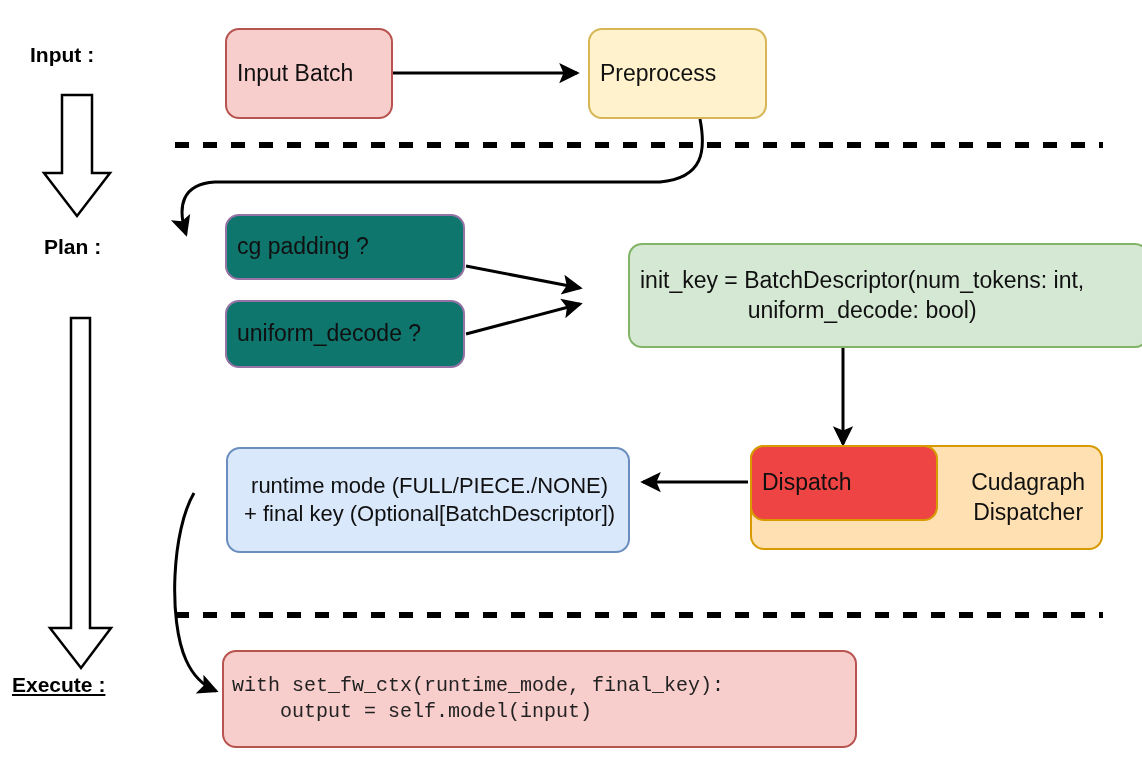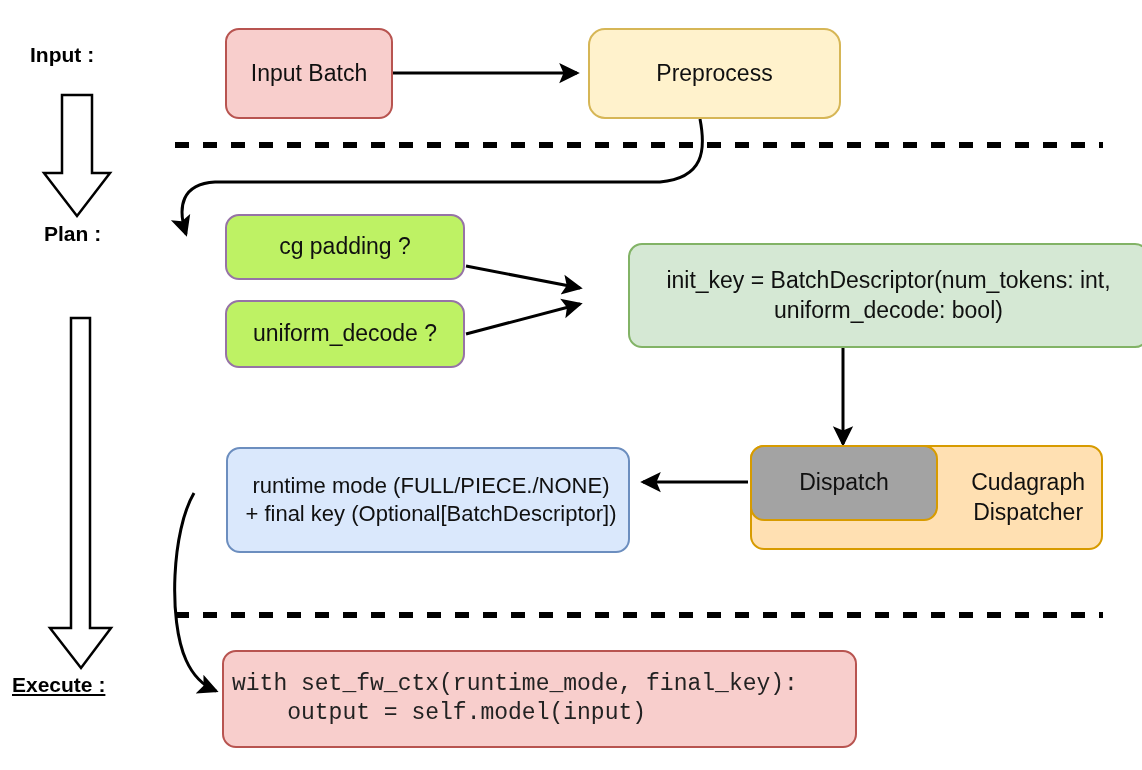--- a/index.html
+++ b/index.html
@@ -33,42 +33,41 @@
     letter-spacing: 0px;
   }
   .node {
     position: absolute;
     box-sizing: border-box;
     border-radius: 14px;
     border-style: solid;
     border-width: 2px;
     display: flex;
     align-items: center;
-    justify-content: center;
     text-align: center;
     font-family: "Liberation Sans", sans-serif;
     font-size: 23px;
     color: #101010;
     line-height: 1.28;
     padding: 4px 10px;
   }
   .node .txt {
     white-space: pre-line;
   }
   .node-pink   { background: #f8cecc; border-color: #b85450; }
   .node-yellow { background: #fff2cc; border-color: #d6b656; }
-  .node-purple { background: #bef264; border-color: #9673a6; }
+  .node-purple { background: #0f766e; border-color: #9673a6; }
   .node-green  { background: #d5e8d4; border-color: #82b366; margin-left: 46px; }
   .node-blue   { background: #dae8fc; border-color: #6c8ebf; padding-left: 16px; }
   .node-orange-outer { background: #ffe0b2; border-color: #d79b00; }
-  .node-orange-inner { background: #a3a3a3; border-color: #d79b00; }
+  .node-orange-inner { background: #ef4444; border-color: #d79b00; }
 
   #node-exec {
     font-family: "Liberation Mono", monospace;
-    font-size: 23px;
+    font-size: 20px;
     justify-content: flex-start;
     align-items: center;
     text-align: left;
     padding-left: 8px;
     color: #222222;
   }
   #node-exec .txt { white-space: pre; }
 
   #node-cudagraph-outer {
     justify-content: flex-end;
@@ -108,29 +107,29 @@
     <path d="M 194 493 C 172 530, 168 620, 186 660
              C 194 678, 204 686, 216 691" fill="none" stroke="#000000" stroke-width="3" marker-end="url(#arrow)"></path>
 
     <path d="M 62 95 L 92 95 L 92 173 L 110 173 L 77 216 L 44 173 L 62 173 Z" fill="#ffffff" stroke="#000000" stroke-width="2.5" stroke-linejoin="miter"></path>
 
     <path d="M 71 318 L 90 318 L 90 628 L 111 628 L 81 668 L 50 628 L 71 628 Z" fill="#ffffff" stroke="#000000" stroke-width="2.5" stroke-linejoin="miter"></path>
   </svg>
 
   <div class="stage-label" style="left:30px; top:43px;">Input :</div>
 
-  <div class="stage-label" style="left:44px; top:222px;">Plan :</div>
+  <div class="stage-label" style="left:44px; top:235px;">Plan :</div>
 
   <div class="stage-label" style="left:12px; top:673px;text-decoration:underline;">Execute :</div>
 
   <div class="node node-pink" id="node-input-batch" style="left:225px; top:28px; width:168px; height:91px;">
     <span class="txt">Input Batch</span>
   </div>
 
-  <div class="node node-yellow" id="node-preprocess" style="left:588px; top:28px; width:253px; height:91px;border-radius:17px;">
+  <div class="node node-yellow" id="node-preprocess" style="left:588px; top:28px; width:179px; height:91px;">
     <span class="txt">Preprocess</span>
   </div>
 
   <div class="node node-purple" id="node-cg-padding" style="left:225px; top:214px; width:240px; height:66px;">
     <span class="txt">cg padding ?</span>
   </div>
 
   <div class="node node-purple" id="node-uniform-decode" style="left:225px; top:300px; width:240px; height:68px;">
     <span class="txt">uniform_decode ?</span>
   </div>

